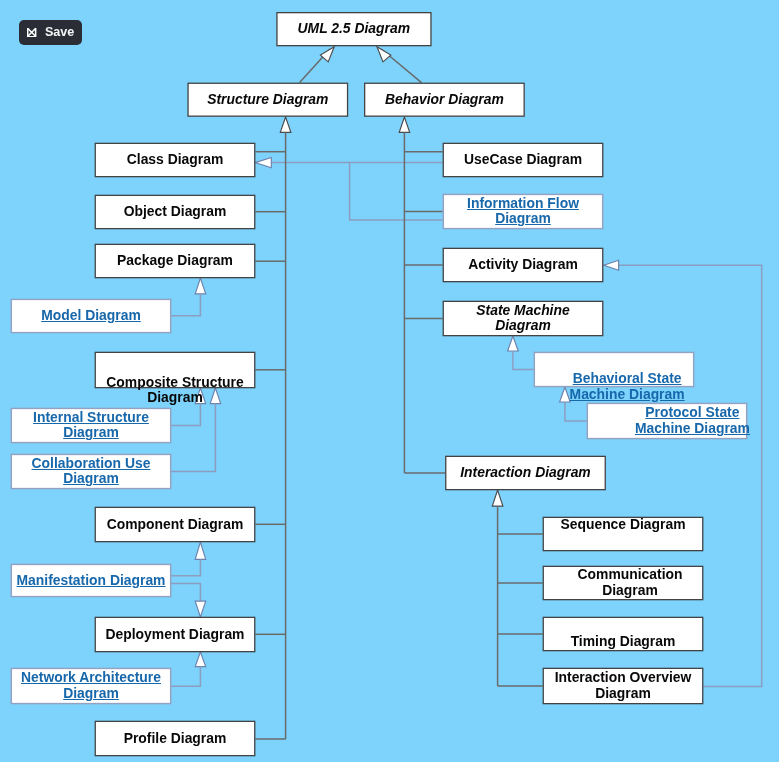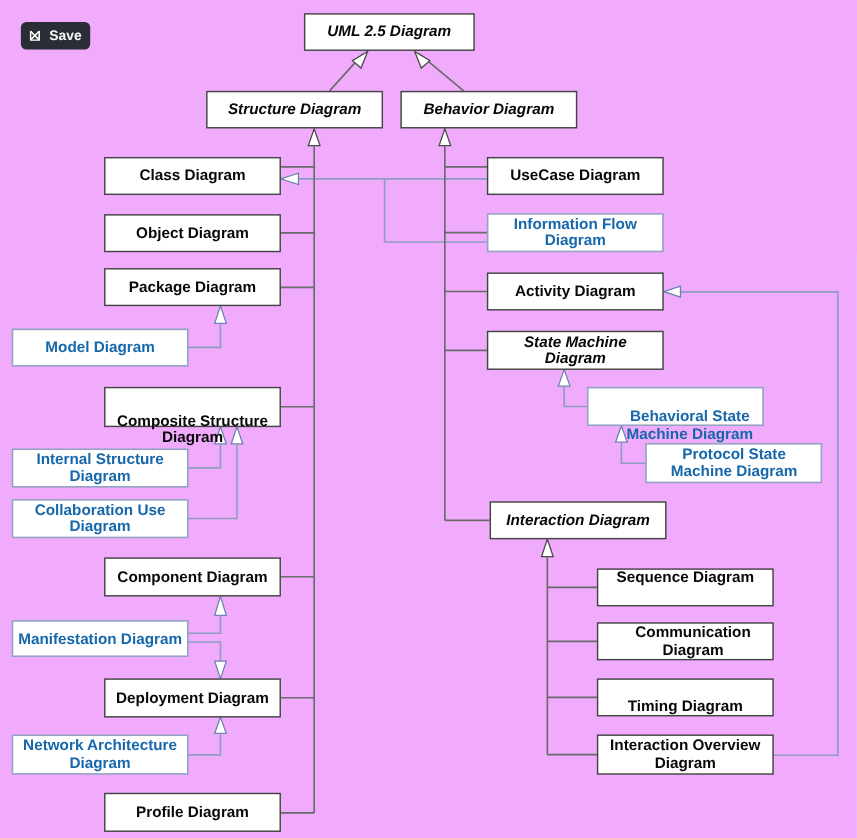--- a/index.html
+++ b/index.html
@@ -1,36 +1,36 @@
 <!DOCTYPE html>
 <html><head>
 <meta charset="utf-8">
 <title>UML 2.5 Diagram</title>
 <style>
   html,body{margin:0;padding:0;background:#ffffff;}
   body{width:779px;height:762px;overflow:hidden;font-family:"Liberation Sans",sans-serif;}
-  #root{position:relative;width:779px;height:762px;background:#f0abfc;}
+  #root{position:relative;width:779px;height:762px;background:#7dd3fc;}
   #save-btn{position:absolute;left:19.4px;top:19.8px;width:63px;height:25px;box-sizing:border-box;
     display:flex;align-items:center;justify-content:center;gap:8px;
     background:#2b2d36;color:#f5f6f7;border-radius:5px;
     font-size:12.6px;font-weight:700;font-family:"Liberation Sans",sans-serif;cursor:pointer;
     -webkit-font-smoothing:antialiased;}
   #save-btn .lbl{line-height:1;position:relative;top:0px;}
   #save-btn svg{display:block;}
   svg#diagram{position:absolute;left:0;top:0;}
   .lnk{fill:none;stroke:#6a6a6a;stroke-width:1.5;}
   .lnkb{fill:none;stroke:#8c9dc0;stroke-width:1.5;}
   .tri{fill:#ffffff;stroke:#4a4a4a;stroke-width:1.15;}
   .trib{fill:#ffffff;stroke:#6c82ac;stroke-width:1.15;}
   .node{position:absolute;box-sizing:border-box;display:flex;align-items:center;
         justify-content:center;text-align:center;background:transparent;
         font-family:"Liberation Sans",sans-serif;font-weight:700;font-size:13.9px;
         line-height:15.8px;-webkit-font-smoothing:antialiased;}
   .node.black{color:#080808;}
-  .node.blue{color:#1767ab;}
+  .node.blue{color:#1767ab;text-decoration:underline;}
   .node.ital{font-style:italic;}
   .boxk{fill:#ffffff;stroke:#434343;stroke-width:1.3;}
   .boxb{fill:#ffffff;stroke:#93a2c3;stroke-width:1.45;}
 </style>
 </head>
 <body>
 
 <div id="root">
 
   <div id="save-btn">
@@ -260,21 +260,21 @@
           <span style="display: block;">State Machine</span>
           <span style="display: block;">Diagram</span>
         </span>
       </div>
       <div class="node blue" style="left: 533.6px; top: 369px; width: 187px; height: 35.6px;">
         <span>
           <span style="display: block;">Behavioral State</span>
           <span style="display: block;">Machine Diagram</span>
         </span>
       </div>
-      <div class="node blue" style="left: 587px; top: 402.7px; width: 160.8px; height: 36.6px; border-radius: 14px;">
+      <div class="node blue" style="left: 612px; top: 402.7px; width: 160.8px; height: 36.6px; border-radius: 14px;">
         <span>
           <span style="display: block;">Protocol State</span>
           <span style="display: block;">Machine Diagram</span>
         </span>
       </div>
       <div class="node black ital" style="left: 445.1px; top: 455.7px; width: 160.8px; height: 34.6px;">
         <span>
           <span style="display: block;">Interaction Diagram</span>
         </span>
       </div>

